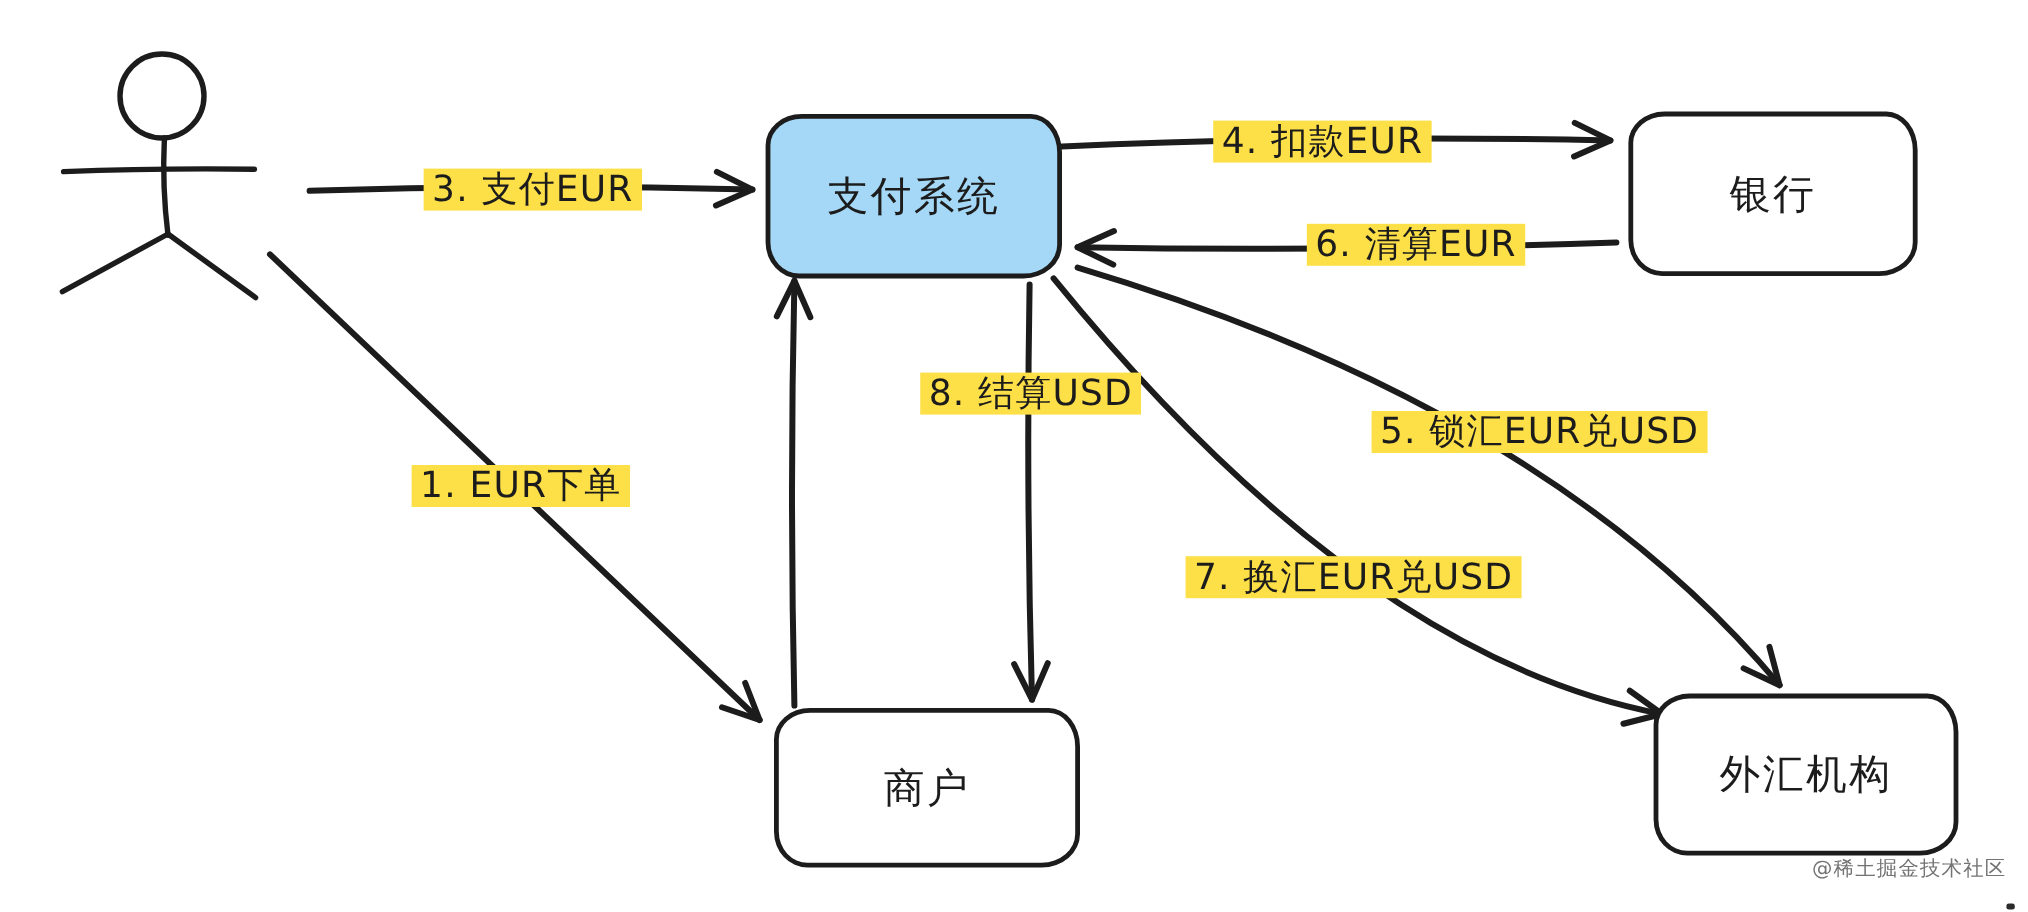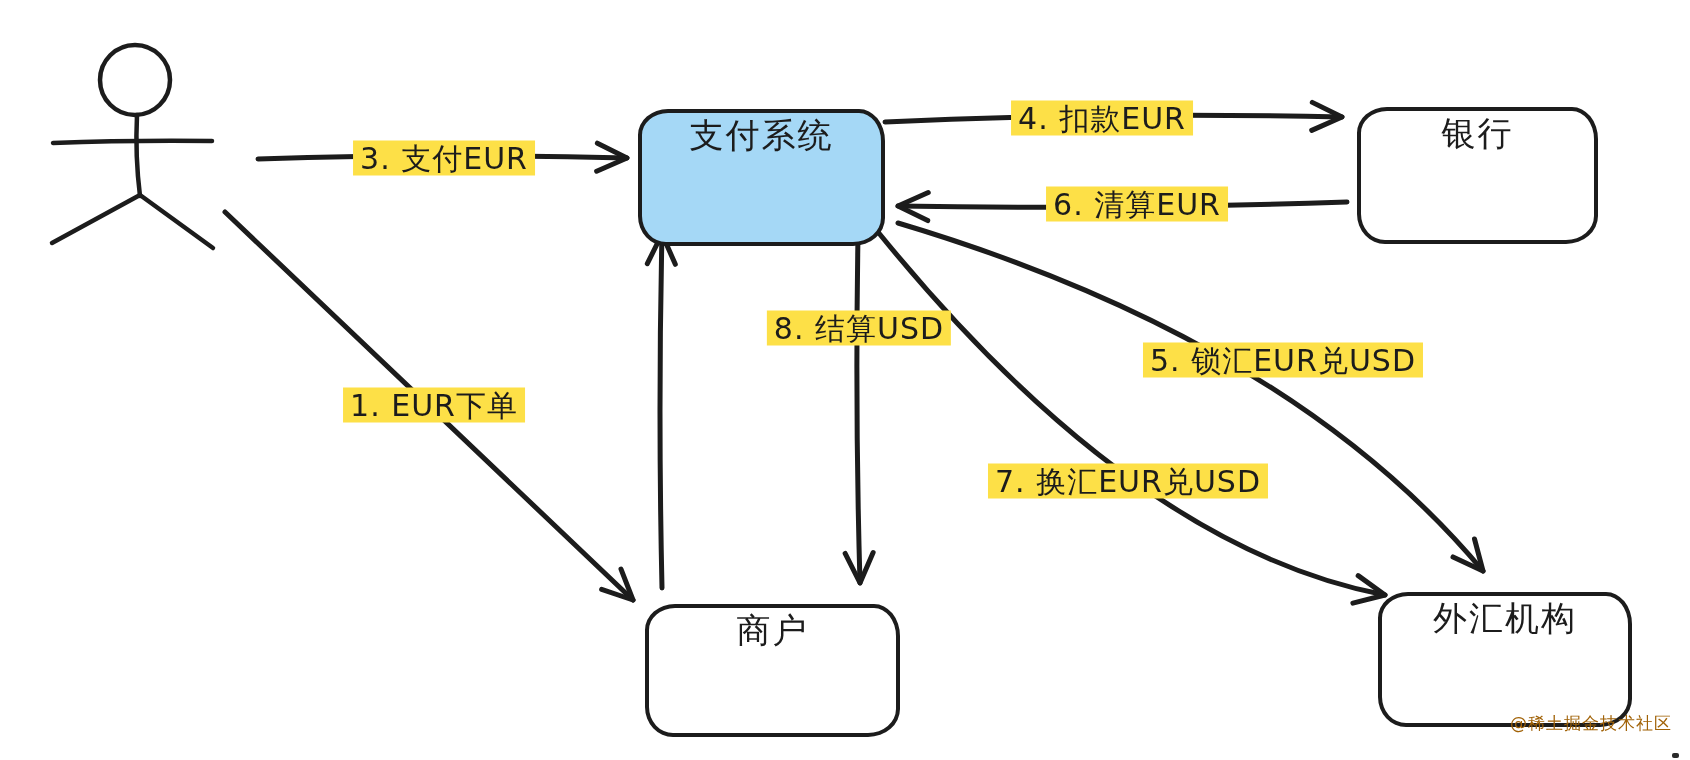--- a/index.html
+++ b/index.html
@@ -3,36 +3,35 @@
 <meta charset="utf-8">
 <style>
   html,body{margin:0;padding:0;background:#fff;}
   #canvas{
     position:relative;width:1690px;height:760px;background:#ffffff;overflow:hidden;
     font-family:"DejaVu Sans","Liberation Sans",sans-serif;color:#1c1c1c;
   }
   #wires{position:absolute;left:0;top:0;width:1690px;height:760px;}
   #wires path, #wires circle{fill:none;stroke:#1c1c1c;stroke-linecap:round;stroke-linejoin:round;}
   .node{
-    position:absolute;display:flex;justify-content:center;
+    position:absolute;display:flex;align-items:center;justify-content:center;
     border:4px solid #1c1c1c;background:#ffffff;
     font-size:34px;letter-spacing:2px;white-space:nowrap;
     border-radius:30px 26px 32px 28px / 26px 32px 28px 30px;
     box-sizing:border-box;
-    margin-top:14px;
   }
   .node.blue{background:#a5d8f6;}
   .edge-label{
     position:absolute;transform:translate(-50%,-50%);
     background:#fde047;padding:1px 7px;white-space:nowrap;
     font-size:30px;letter-spacing:1px;line-height:1.1;
   }
   .watermark{
     position:absolute;left:1510px;top:712px;
-    font-size:17px;color:#a16207;letter-spacing:1px;white-space:nowrap;
+    font-size:17px;color:#737373;letter-spacing:1px;white-space:nowrap;
   }
   .artifact{position:absolute;left:1672px;top:753px;width:7px;height:5px;background:#2a2a2a;border-radius:2px;}
 </style>
 </head>
 <body>
 
 <div id="canvas">
 
   <svg id="wires" viewBox="0 0 1690 760" xmlns="http://www.w3.org/2000/svg">
     <defs>
@@ -73,21 +72,21 @@
   </div>
 
   <div class="node" style="left:1378px;top:578px;width:254px;height:135px;">
     <span>外汇机构</span>
   </div>
 
   <div class="edge-label" style="left:434px;top:405px;">1. EUR下单</div>
   <div class="edge-label" style="left:444px;top:158px;">3. 支付EUR</div>
   <div class="edge-label" style="left:1102px;top:118px;">4. 扣款EUR</div>
   <div class="edge-label" style="left:1237px;top:360px;margin-left:46px;">5. 锁汇EUR兑USD</div>
-  <div class="edge-label" style="left:1137px;top:204px;text-align:right;">6. 清算EUR</div>
+  <div class="edge-label" style="left:1180px;top:204px;text-align:right;">6. 清算EUR</div>
   <div class="edge-label" style="left:1128px;top:481px;">7. 换汇EUR兑USD</div>
   <div class="edge-label" style="left:859px;top:328px;">8. 结算USD</div>
 
   <div class="watermark">@稀土掘金技术社区</div>
 
   <div class="artifact"></div>
 
 </div>
 
 </body></html>

